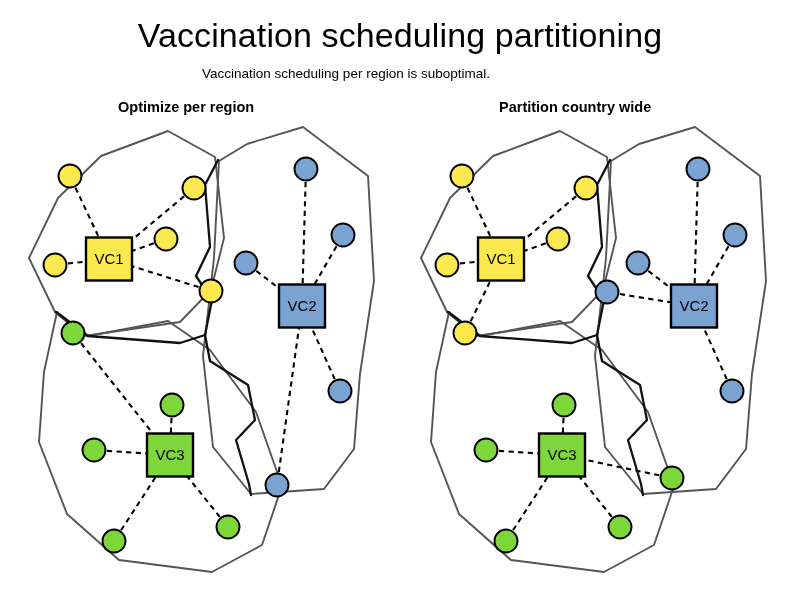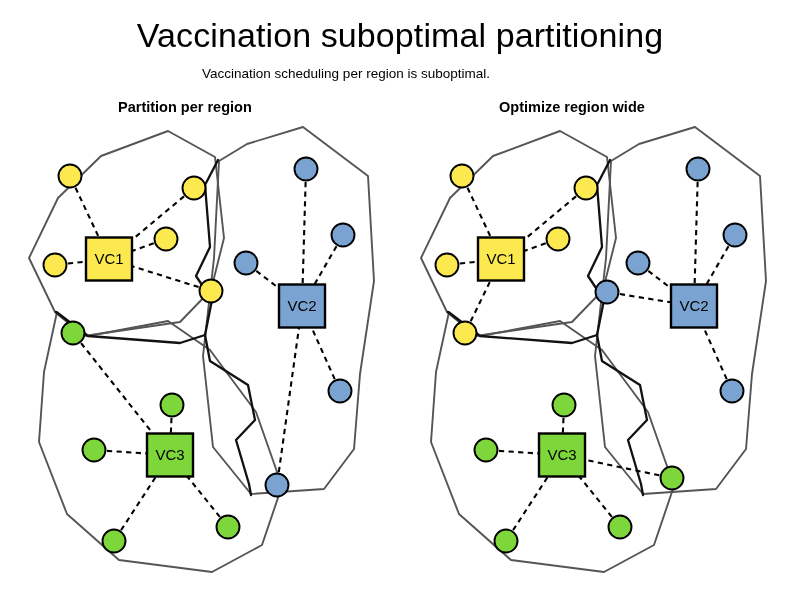--- a/index.html
+++ b/index.html
@@ -51,24 +51,24 @@
   .hub{stroke:#000000;stroke-width:2.4;}
   .hub-label{
     font-family:"Liberation Sans", sans-serif;
     font-size:15px;fill:#000000;
     text-anchor:middle;dominant-baseline:middle;
   }
 </style>
 </head>
 <body>
 
-<div id="title">Vaccination suboptimal partitioning</div>
+<div id="title">Vaccination scheduling partitioning</div>
 <div id="subtitle">Vaccination scheduling per region is suboptimal.</div>
-<div class="panel-heading" id="heading-left">Partition per region</div>
-<div class="panel-heading" id="heading-right">Optimize region wide</div>
+<div class="panel-heading" id="heading-left">Optimize per region</div>
+<div class="panel-heading" id="heading-right">Partition country wide</div>
 
 <svg id="canvas" viewBox="0 0 800 600">
   <g id="regions-left">
       <path d="M29 258 L58 198 L101 156 L168 131 L215 157 L224 238 L211 290 L180 322 L84 336 L55 312 Z" class="region-outline"></path>
       <path d="M219 161 L247 144 L303 127 L368 176 L374 281 L360 374 L354 449 L324 489 L251 494 L213 447 L203 356 L214 258 Z" class="region-outline"></path>
       <path d="M57 312 L44 372 L39 442 L67 514 L119 560 L212 572 L262 545 L282 486 L256 412 L210 350 L168 321 L88 336 Z" class="region-outline"></path>
       <path d="M218 160 L205 185 L210 247 L196 276 L212 300 L205 335" class="region-divider"></path>
       <path d="M56 312 L88 336 L180 343 L205 335" class="region-divider"></path>
       <path d="M205 335 L210 361 L248 385 L255 420 L236 440 L249 484 L251 495" class="region-divider"></path>
     </g>

